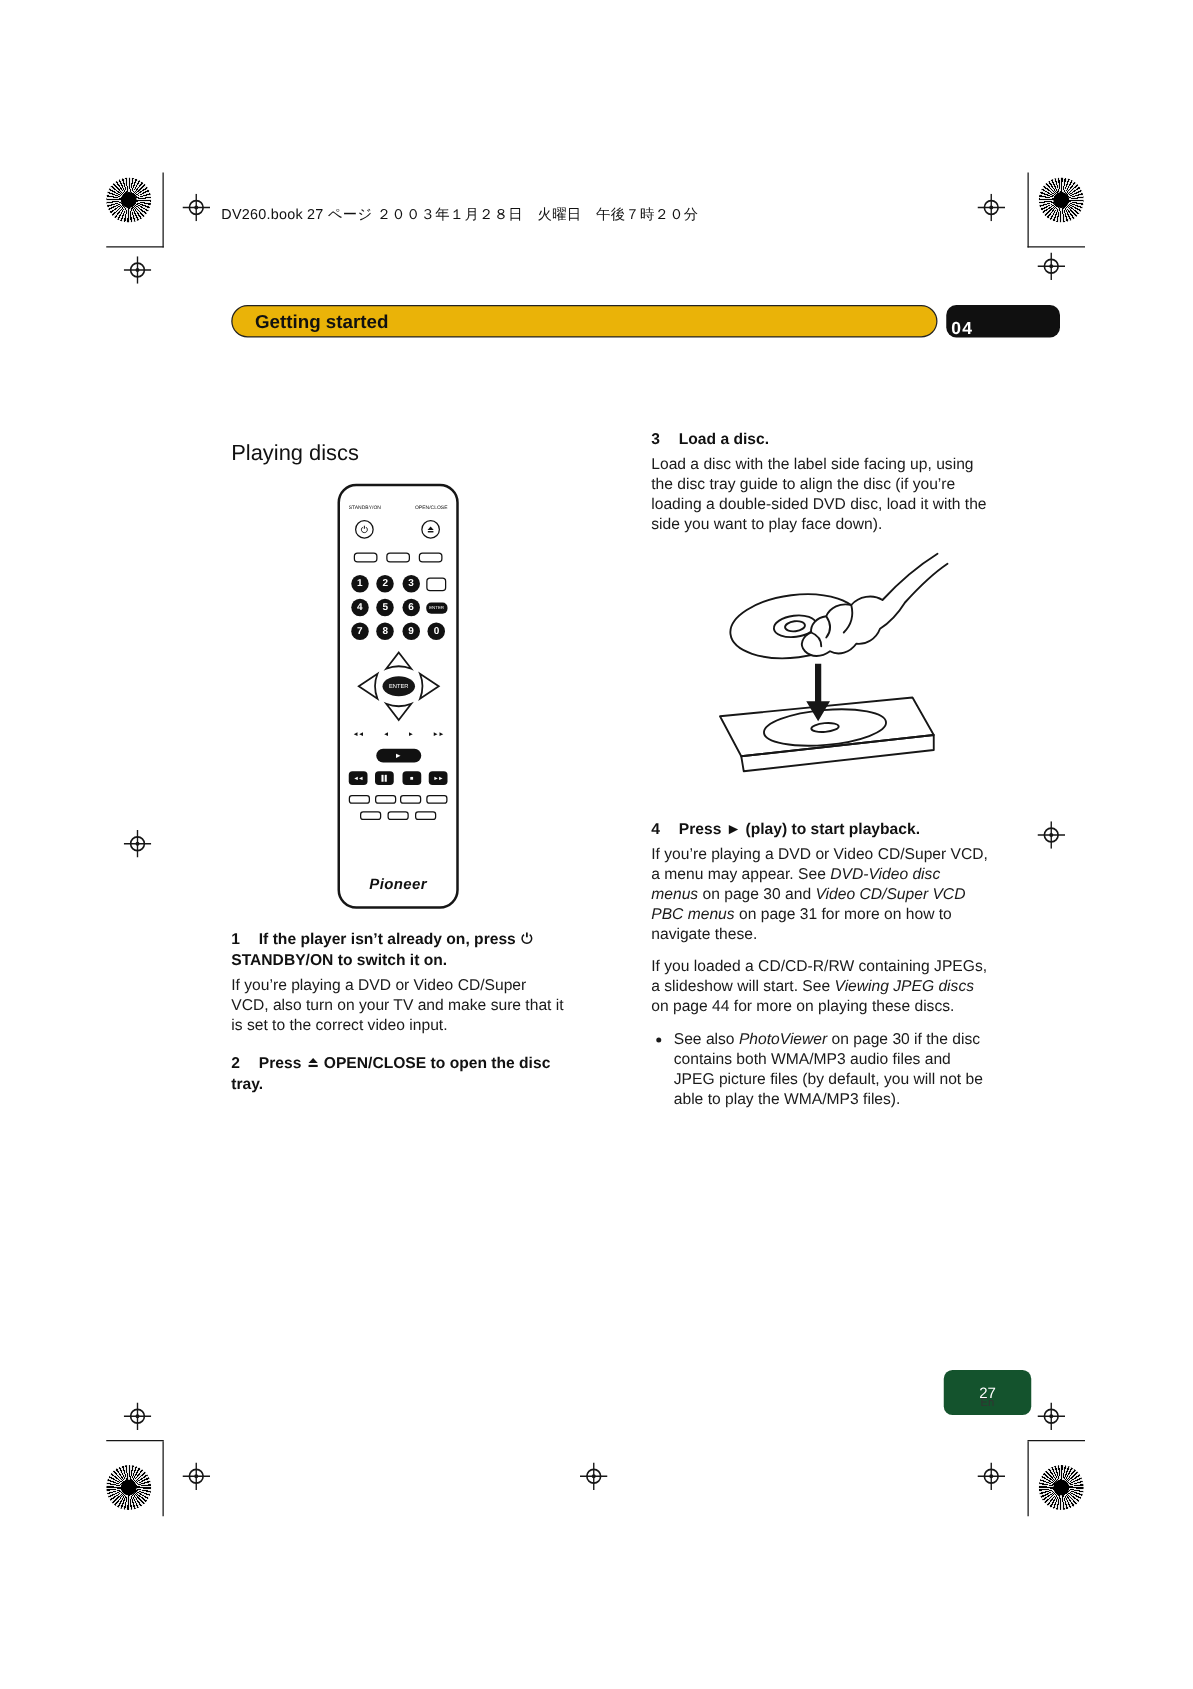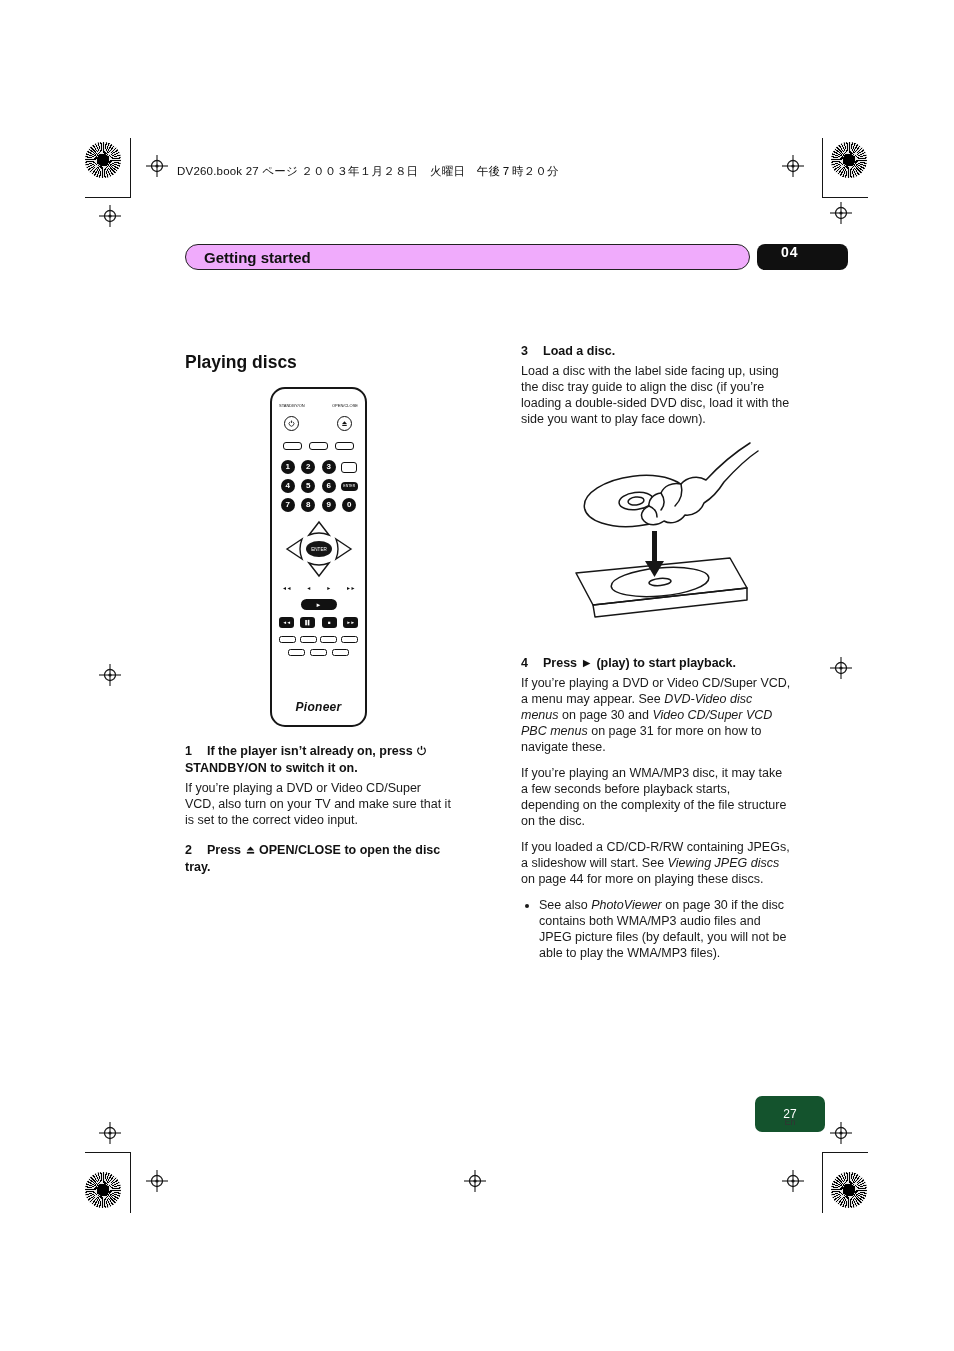--- a/index.html
+++ b/index.html
@@ -10,29 +10,29 @@
   .halftone{position:absolute;width:36px;height:36px;border-radius:50%;
     background:radial-gradient(circle at 50% 50%, #000 0 6px, rgba(0,0,0,0) 6.5px),
                repeating-conic-gradient(#000 0deg 4deg, #e9e9e9 4deg 9deg);}
   .cropline{position:absolute;background:#161616;}
   .regmark{position:absolute;width:22px;height:22px;}
 
   
   .print-header{position:absolute;left:177px;top:164px;font-size:11.5px;letter-spacing:.2px;color:#111;}
   .chapter-bar{position:absolute;left:185px;top:244px;width:565px;height:26px;border:1.6px solid #222;
     border-radius:13px;display:flex;align-items:center;padding-left:18px;box-sizing:border-box;
-    font-weight:bold;font-size:15px;color:#111;background:#f0abfc;}
+    font-weight:bold;font-size:15px;color:#111;background:#eab308;}
   .chapter-badge{position:absolute;left:757px;top:244px;width:91px;height:26px;background:#101010;color:#fff;
-    border-radius:8px;display:flex;align-items:flex-start;padding-left:24px;box-sizing:border-box;
+    border-radius:8px;display:flex;align-items:flex-end;padding-left:4px;box-sizing:border-box;
     font-weight:bold;font-size:14px;letter-spacing:1px;}
 
   
   .col-left{position:absolute;left:185px;top:354px;width:267px;font-size:12.5px;line-height:16px;}
   .col-right{position:absolute;left:477px;top:341px;width:270px;font-size:12.5px;line-height:16px;margin-left:44px;}
-  h2.section{font-size:17.5px;margin:0 0 9px;font-weight:bold;color:#111;}
+  h2.section{font-size:17.5px;margin:0 0 9px;font-weight:normal;color:#111;}
   h4.step{font-size:12.5px;line-height:16px;margin:14px 0 4px;font-weight:bold;color:#111;}
   .col-right h4.step:first-child{margin-top:2px;}
   .step-num{display:inline-block;min-width:22px;}
   p{margin:0 0 10px;}
   em{font-style:italic;}
   ul.notes{margin:2px 0 0 6px;padding-left:12px;}
   ul.notes li{margin:0;}
   .inline-icon{display:inline-block;vertical-align:-1px;}
 
   
@@ -304,21 +304,20 @@
           </g>
         </g>
         <polygon fill="#161616" points="116,92 121,92 121,122 128,122 118.5,138 109,122 116,122"></polygon>
       </svg>
     </div>
 
     <h4 class="step">
       <span class="step-num">4</span><span>Press ► (play) to start playback.</span>
     </h4>
     <p><span>If you’re playing a DVD or Video CD/Super VCD, a menu may appear. See </span><em>DVD-Video disc menus</em><span> on page 30 and </span><em>Video CD/Super VCD PBC menus</em><span> on page 31 for more on how to navigate these.</span></p>
-    <p><span>If you’re playing an WMA/MP3 disc, it may take a few seconds before playback starts, depending on the complexity of the file structure on the disc.</span></p>
     <p><span>If you loaded a CD/CD-R/RW containing JPEGs, a slideshow will start. See </span><em>Viewing JPEG discs</em><span> on page 44 for more on playing these discs.</span></p>
     <ul class="notes">
       <li><span>See also </span><em>PhotoViewer</em><span> on page 30 if the disc contains both WMA/MP3 audio files and JPEG picture files (by default, you will not be able to play the WMA/MP3 files).</span></li>
     </ul>
   </div>
 
   <div class="page-num">
     <span>27</span>
   </div>
   <div class="page-lang">En</div>

